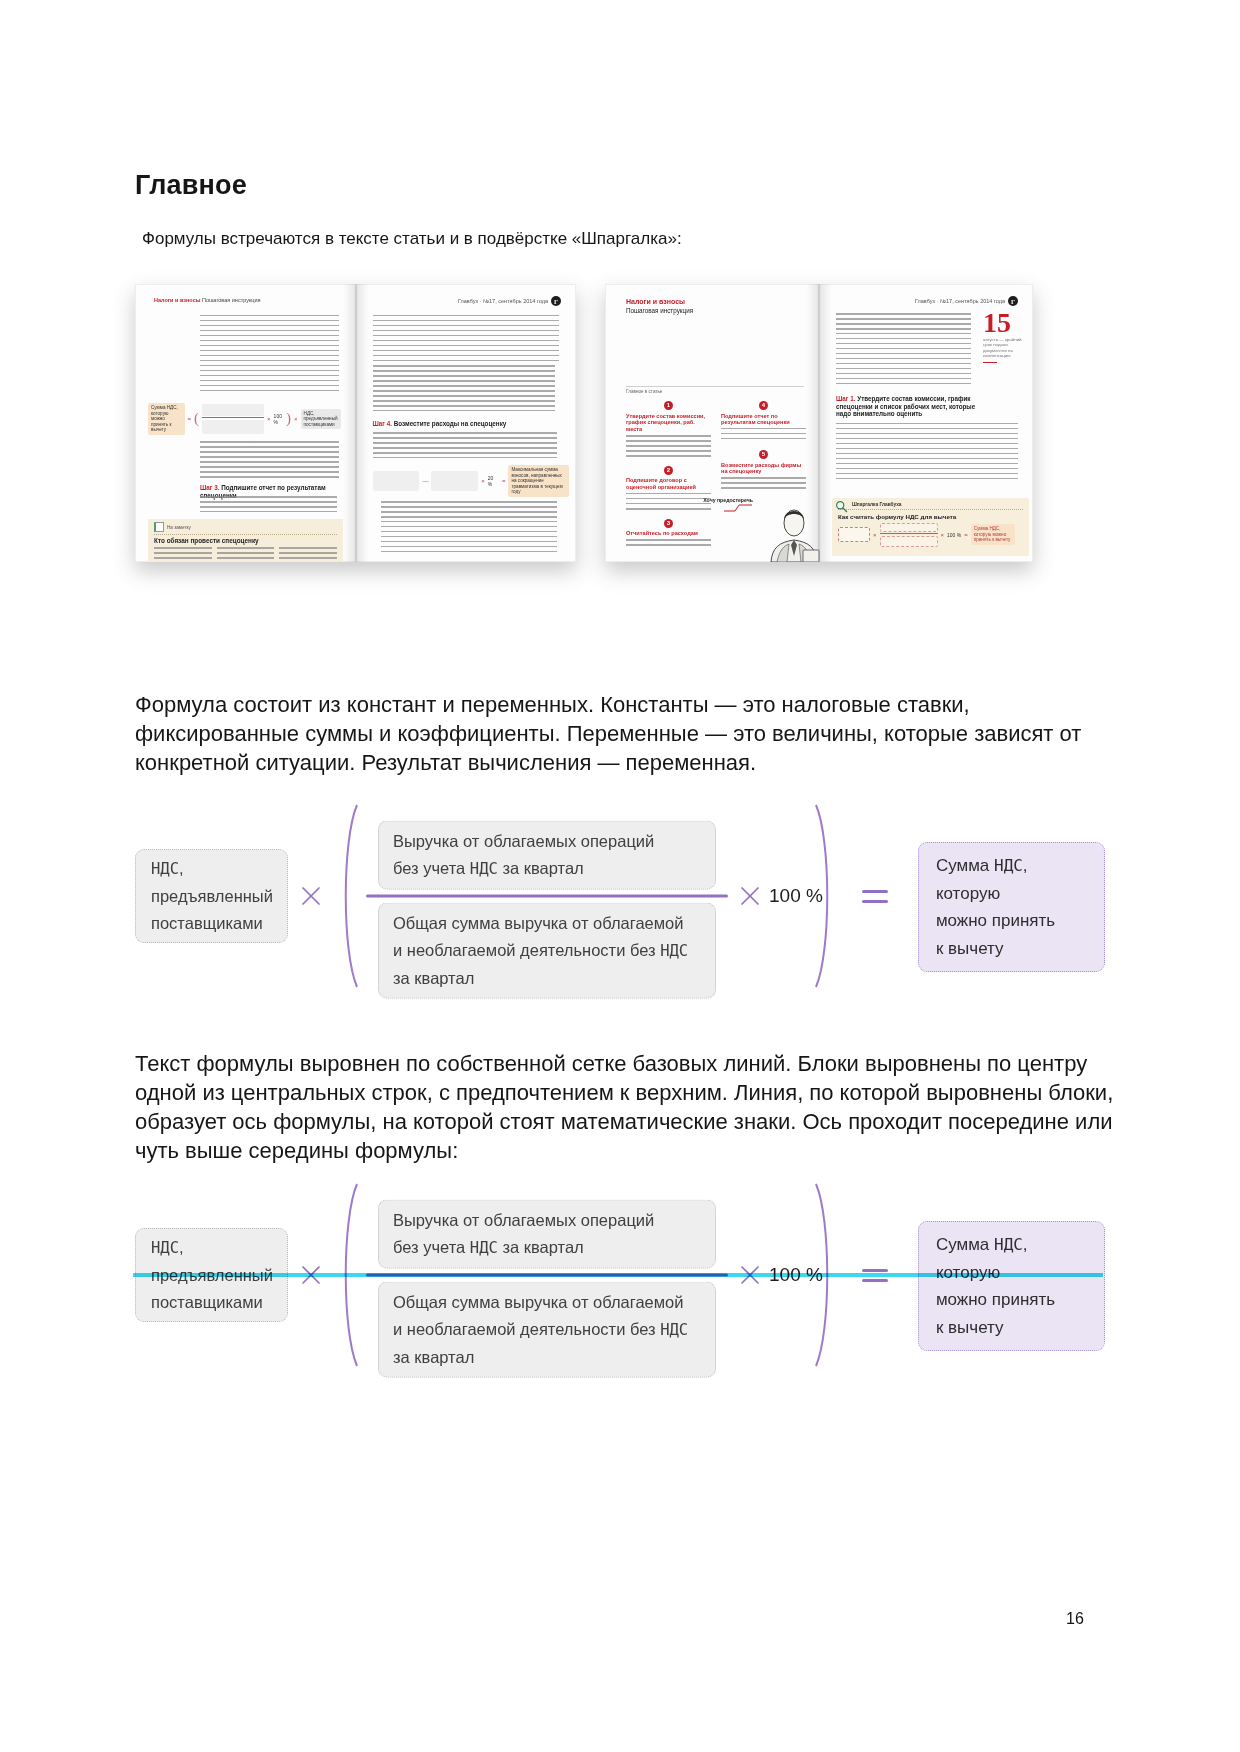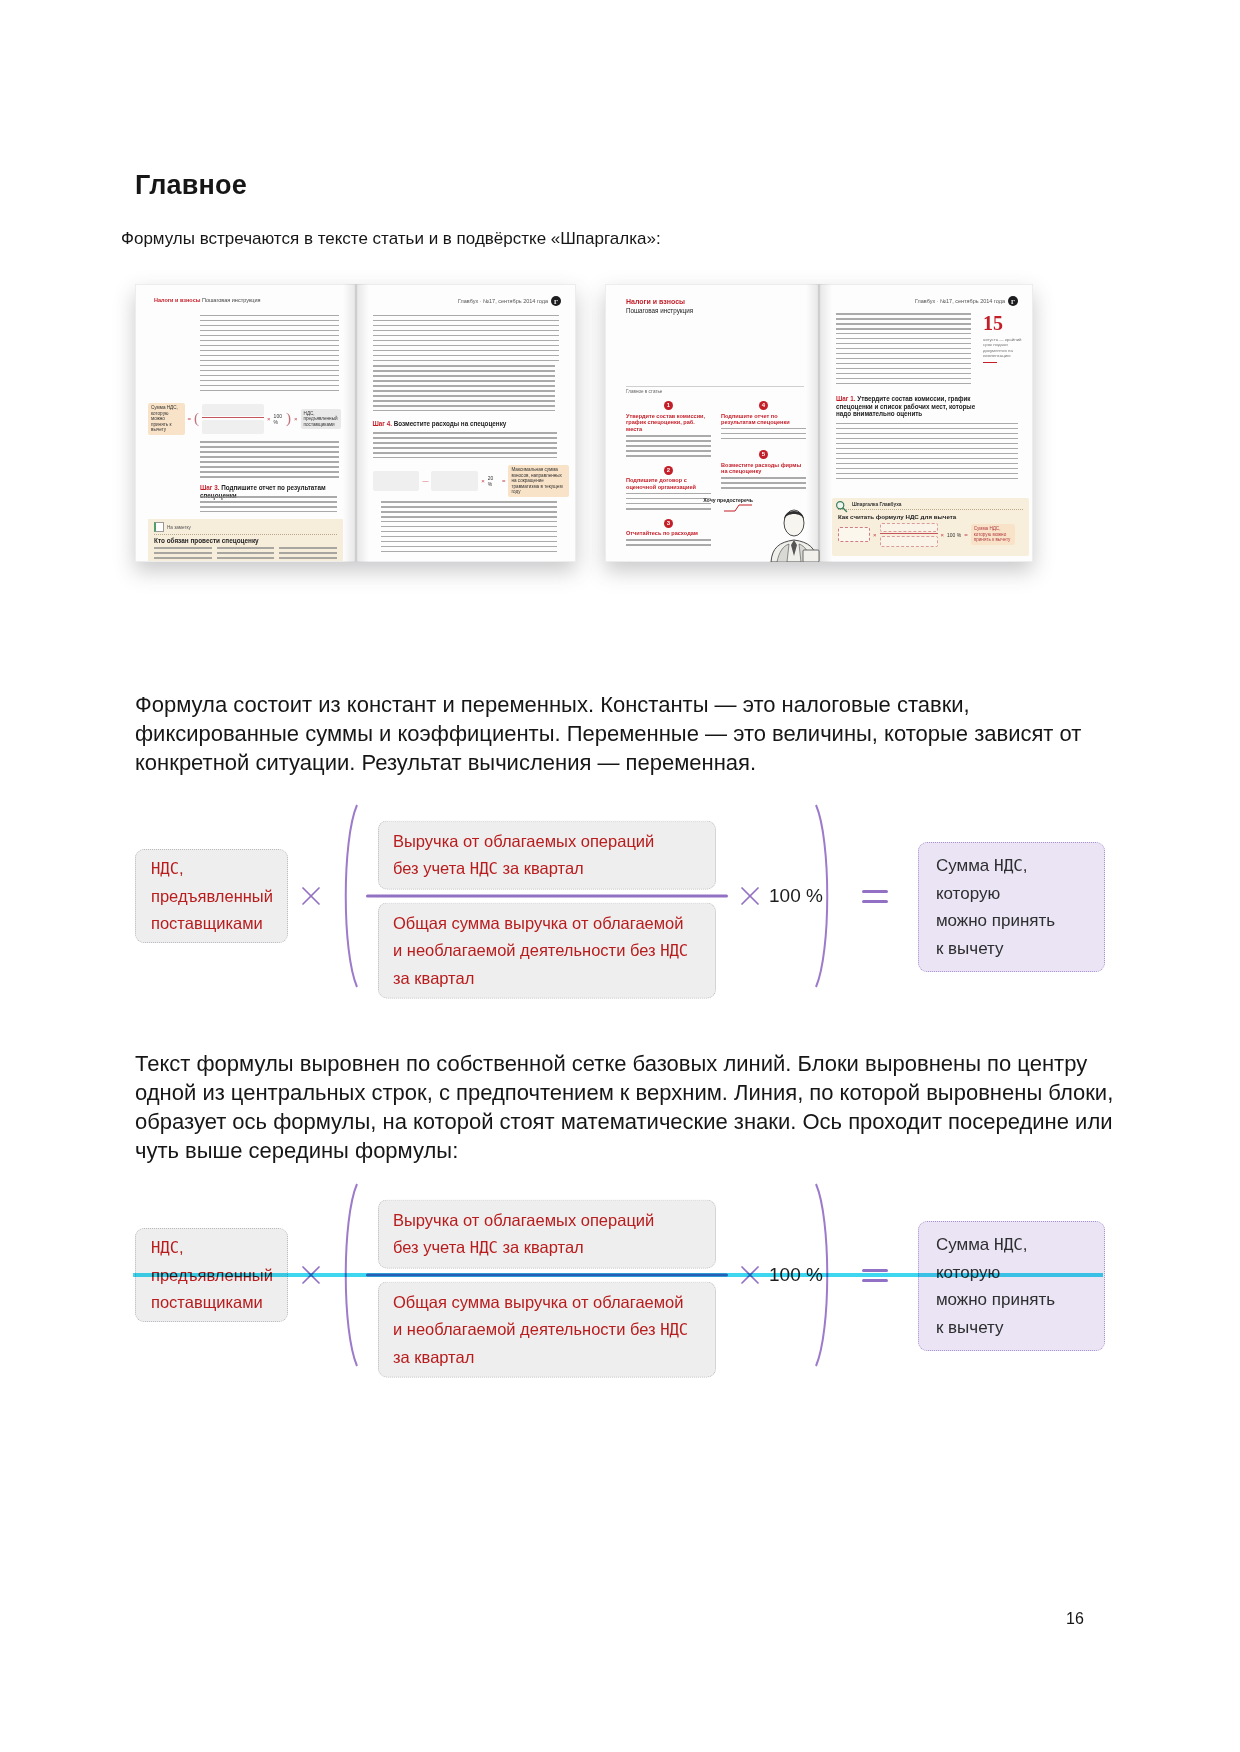--- a/index.html
+++ b/index.html
@@ -1,29 +1,29 @@
 <!DOCTYPE html>
 <html><head>
 <meta charset="utf-8">
 <style>
   html,body{margin:0;padding:0}
   body{width:1240px;height:1752px;background:#ffffff;font-family:"Liberation Sans",sans-serif;color:#161616;position:relative;overflow:hidden}
 
   .h1{position:absolute;left:135px;top:170px;font-size:27px;font-weight:bold;letter-spacing:.2px}
-  .intro{position:absolute;left:121px;top:229px;font-size:17px}
+  .intro{position:absolute;left:142px;top:229px;font-size:17px}
   .para{position:absolute;left:135px;width:988px;font-size:22px;line-height:29px}
   #para1{top:690px}
   #para2{top:1049px}
   .pageno{position:absolute;left:1066px;top:1610px;font-size:16px}
 
   
   .formula{position:absolute;left:135px;width:992px;height:190px;display:flex;align-items:center}
   #formula1{top:801px}
   #formula2{top:1180px}
-  .fbox{background:#eeeeef;border:1px dotted #b9b9be;border-radius:9px;color:#b91c1c;box-sizing:border-box}
+  .fbox{background:#eeeeef;border:1px dotted #b9b9be;border-radius:9px;color:#404040;box-sizing:border-box}
   .f-left{width:153px;padding:5px 0 5px 15px;font-size:16.5px;line-height:27px}
   .f-x{margin:0 16px 0 13px;flex:none;display:flex}
   .xsym line{stroke:#9271c4;stroke-width:1.7;stroke-linecap:round}
   .f-paren{flex:none}
   .f-paren path{stroke:#9d7bcb;stroke-width:2;fill:none}
   .f-paren-close{margin-left:-10px}
   .f-frac{display:flex;flex-direction:column;align-items:center;transform:translateY(13.5px);margin-left:6px;flex:none}
   .f-num,.f-den{width:338px;padding:6px 0 6px 14px;font-size:16.5px;line-height:27px}
   .f-bar{width:362px;height:3px;background:#9271c4;margin:5px 0;border-radius:2px}
   .f-pct{display:flex;align-items:center;margin-left:12px;font-size:19px;color:#1d1d1f;flex:none}
@@ -71,21 +71,21 @@
   .toc-label{position:absolute;left:20px;top:104px;font-size:4.6px;color:#666}
   .steps{position:absolute;left:20px;right:12px;top:116px;display:flex;gap:10px}
   .steps .col{flex:1}
   .stepnum{width:9px;height:9px;border-radius:50%;background:#c41e28;color:#fff;font-size:6px;line-height:9px;text-align:center;font-weight:bold;margin:0 auto 2.5px}
   .steptitle{color:#c41e28;font-weight:bold;font-size:5.6px;line-height:6.8px;margin-bottom:2px}
   .step{margin-bottom:7px}
   .man{position:absolute;bottom:0;width:70px;height:64px;z-index:3}
   .speech{position:absolute;font-size:5px;color:#222}
   .speech b{display:block;font-size:5.2px}
   .big15{position:absolute;right:9px;top:26px;width:40px;text-align:left}
-  .big15 .num{font-family:"Liberation Serif",serif;font-weight:bold;color:#c41e28;font-size:20px;line-height:24px}
+  .big15 .num{font-family:"Liberation Serif",serif;font-weight:bold;color:#c41e28;font-size:28px;line-height:24px}
   .big15 .cap{font-size:4.4px;line-height:5.4px;color:#777;margin-top:2px}
   .big15 .dash{width:14px;height:1.5px;background:#c41e28;margin-top:3px}
 
   .cheat{position:absolute;left:12px;right:3px;bottom:5px;height:58px;background:#f7eedb;border-radius:2px;padding:4px 6px;box-sizing:border-box}
   .cheat .lbl{font-size:4.8px;font-weight:bold;color:#333;margin-left:14px}
   .cheat .rule{border-top:1px dotted #b8a98a;margin:2px 0 2.5px}
   .cheat .ttl{font-size:6.2px;font-weight:bold;color:#1d1d1f;margin-bottom:3px}
   .mag{position:absolute;left:3px;top:2px}
   .rd-box{border:1px dashed #d07b82;border-radius:2px;background:rgba(255,255,255,.5)}
 

